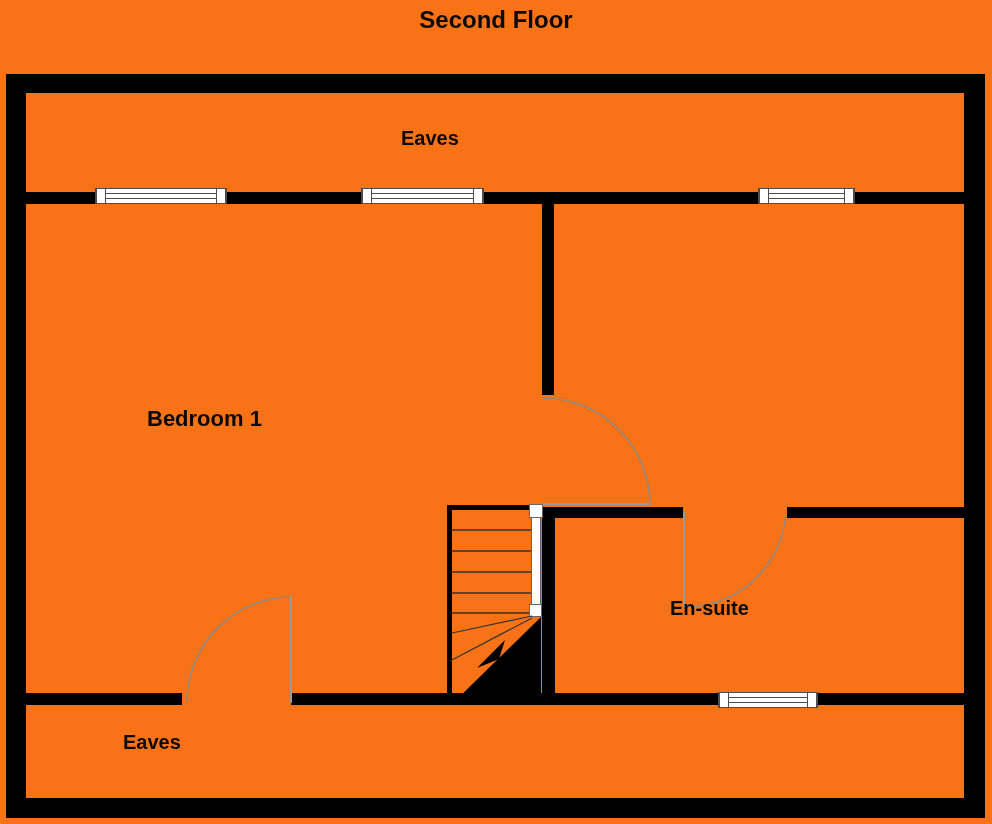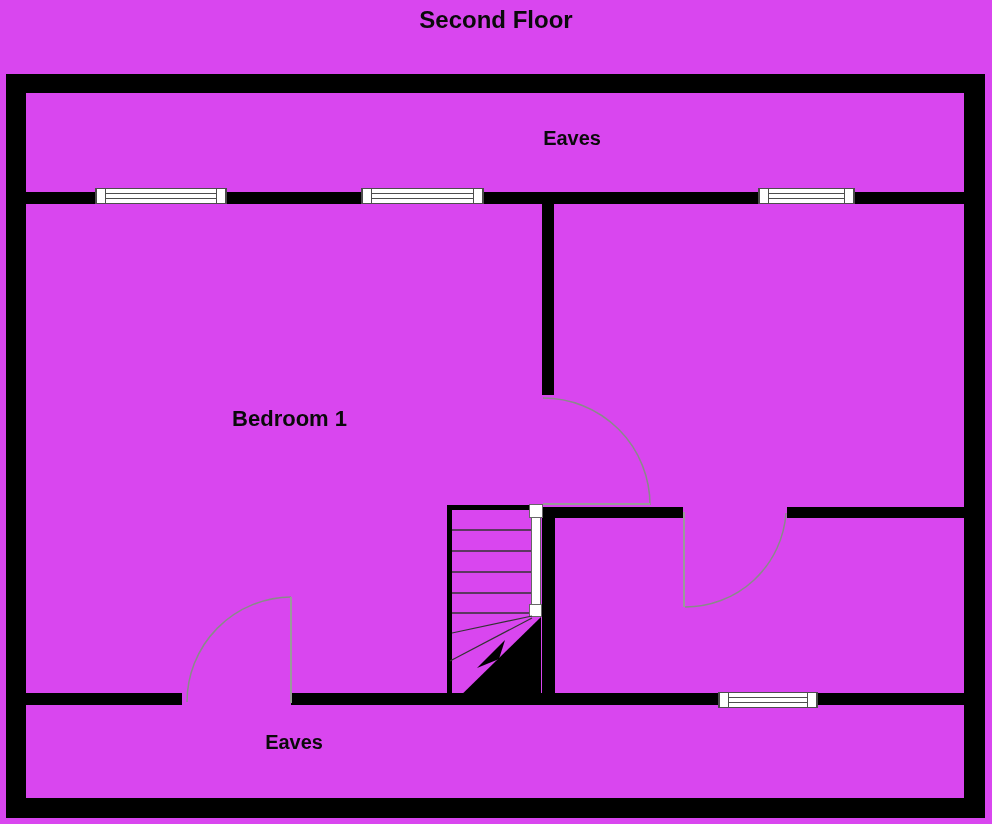--- a/index.html
+++ b/index.html
@@ -8,31 +8,31 @@
     width: 992px;
     height: 824px;
     background: #ffffff;
     font-family: "Liberation Sans", sans-serif;
     overflow: hidden;
   }
   #plan {
     position: relative;
     width: 992px;
     height: 824px;
-    background: #d946ef;
+    background: #f97316;
   }
   .wall {
     position: absolute;
     background: #000000;
   }
   .room-label {
     position: absolute;
     color: #0a0a0a;
     font-weight: bold;
-    text-align: right;
+    text-align: left;
     line-height: 1.14;
     white-space: normal;
   }
   #title {
     position: absolute;
     top: 6px;
     left: 0;
     width: 992px;
     text-align: center;
     font-size: 24px;
@@ -148,15 +148,16 @@
       <rect x="529.5" y="604.5" width="12" height="12" fill="#ffffff" stroke="#666666" stroke-width="1"></rect>
       <line x1="452" y1="633" x2="532" y2="616" stroke="#333333" stroke-width="1.2"></line>
       <line x1="450" y1="661" x2="532" y2="618" stroke="#333333" stroke-width="1.2"></line>
       <polygon points="541,617 541,705 451,705" fill="#000000"></polygon>
       <polygon points="505,640 477,668 499,659" fill="#000000"></polygon>
     </g>
   </svg>
 
   <div class="room-label" style="left:401px; top:127px; width:200px; font-size:20px;">Eaves</div>
   <div class="room-label" style="left:147px; top:406px; width:200px; font-size:22px;">Bedroom 1</div>
+  <div class="room-label" style="left:670px; top:597px; width:200px; font-size:20px;">En-suite</div>
   <div class="room-label" style="left:123px; top:731px; width:200px; font-size:20px;">Eaves</div>
 
 </div>
 
 </body></html>

